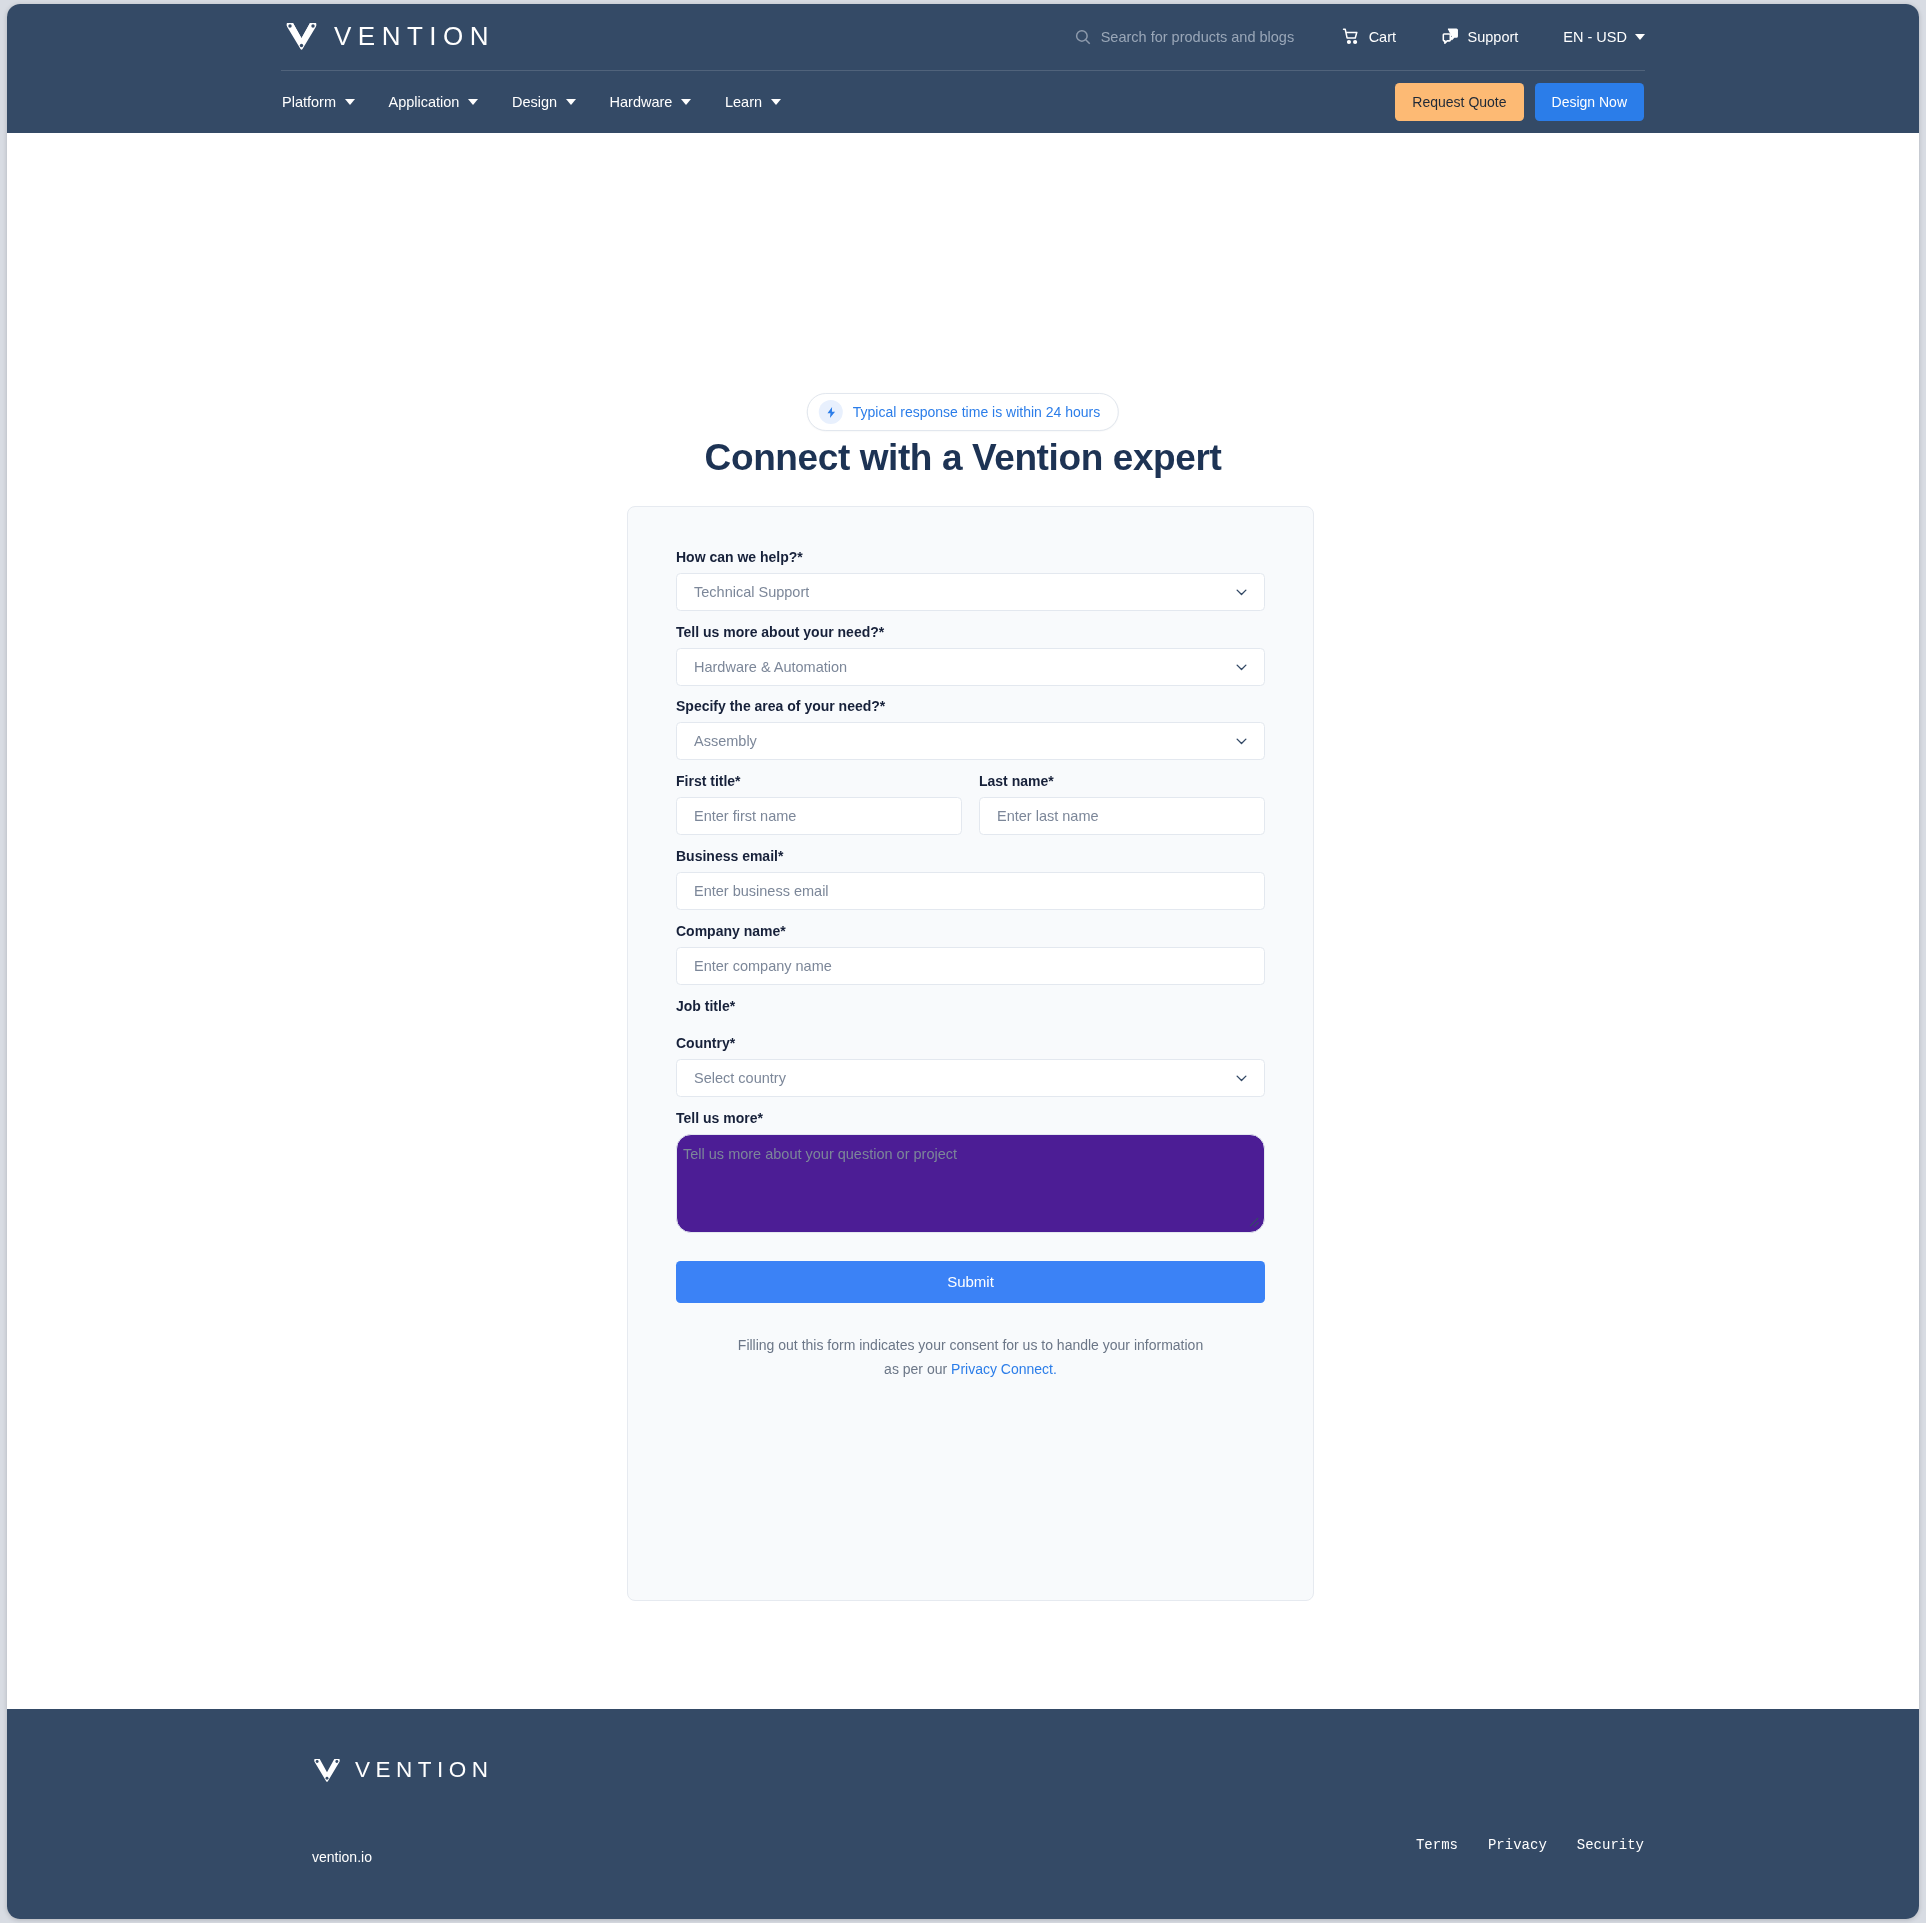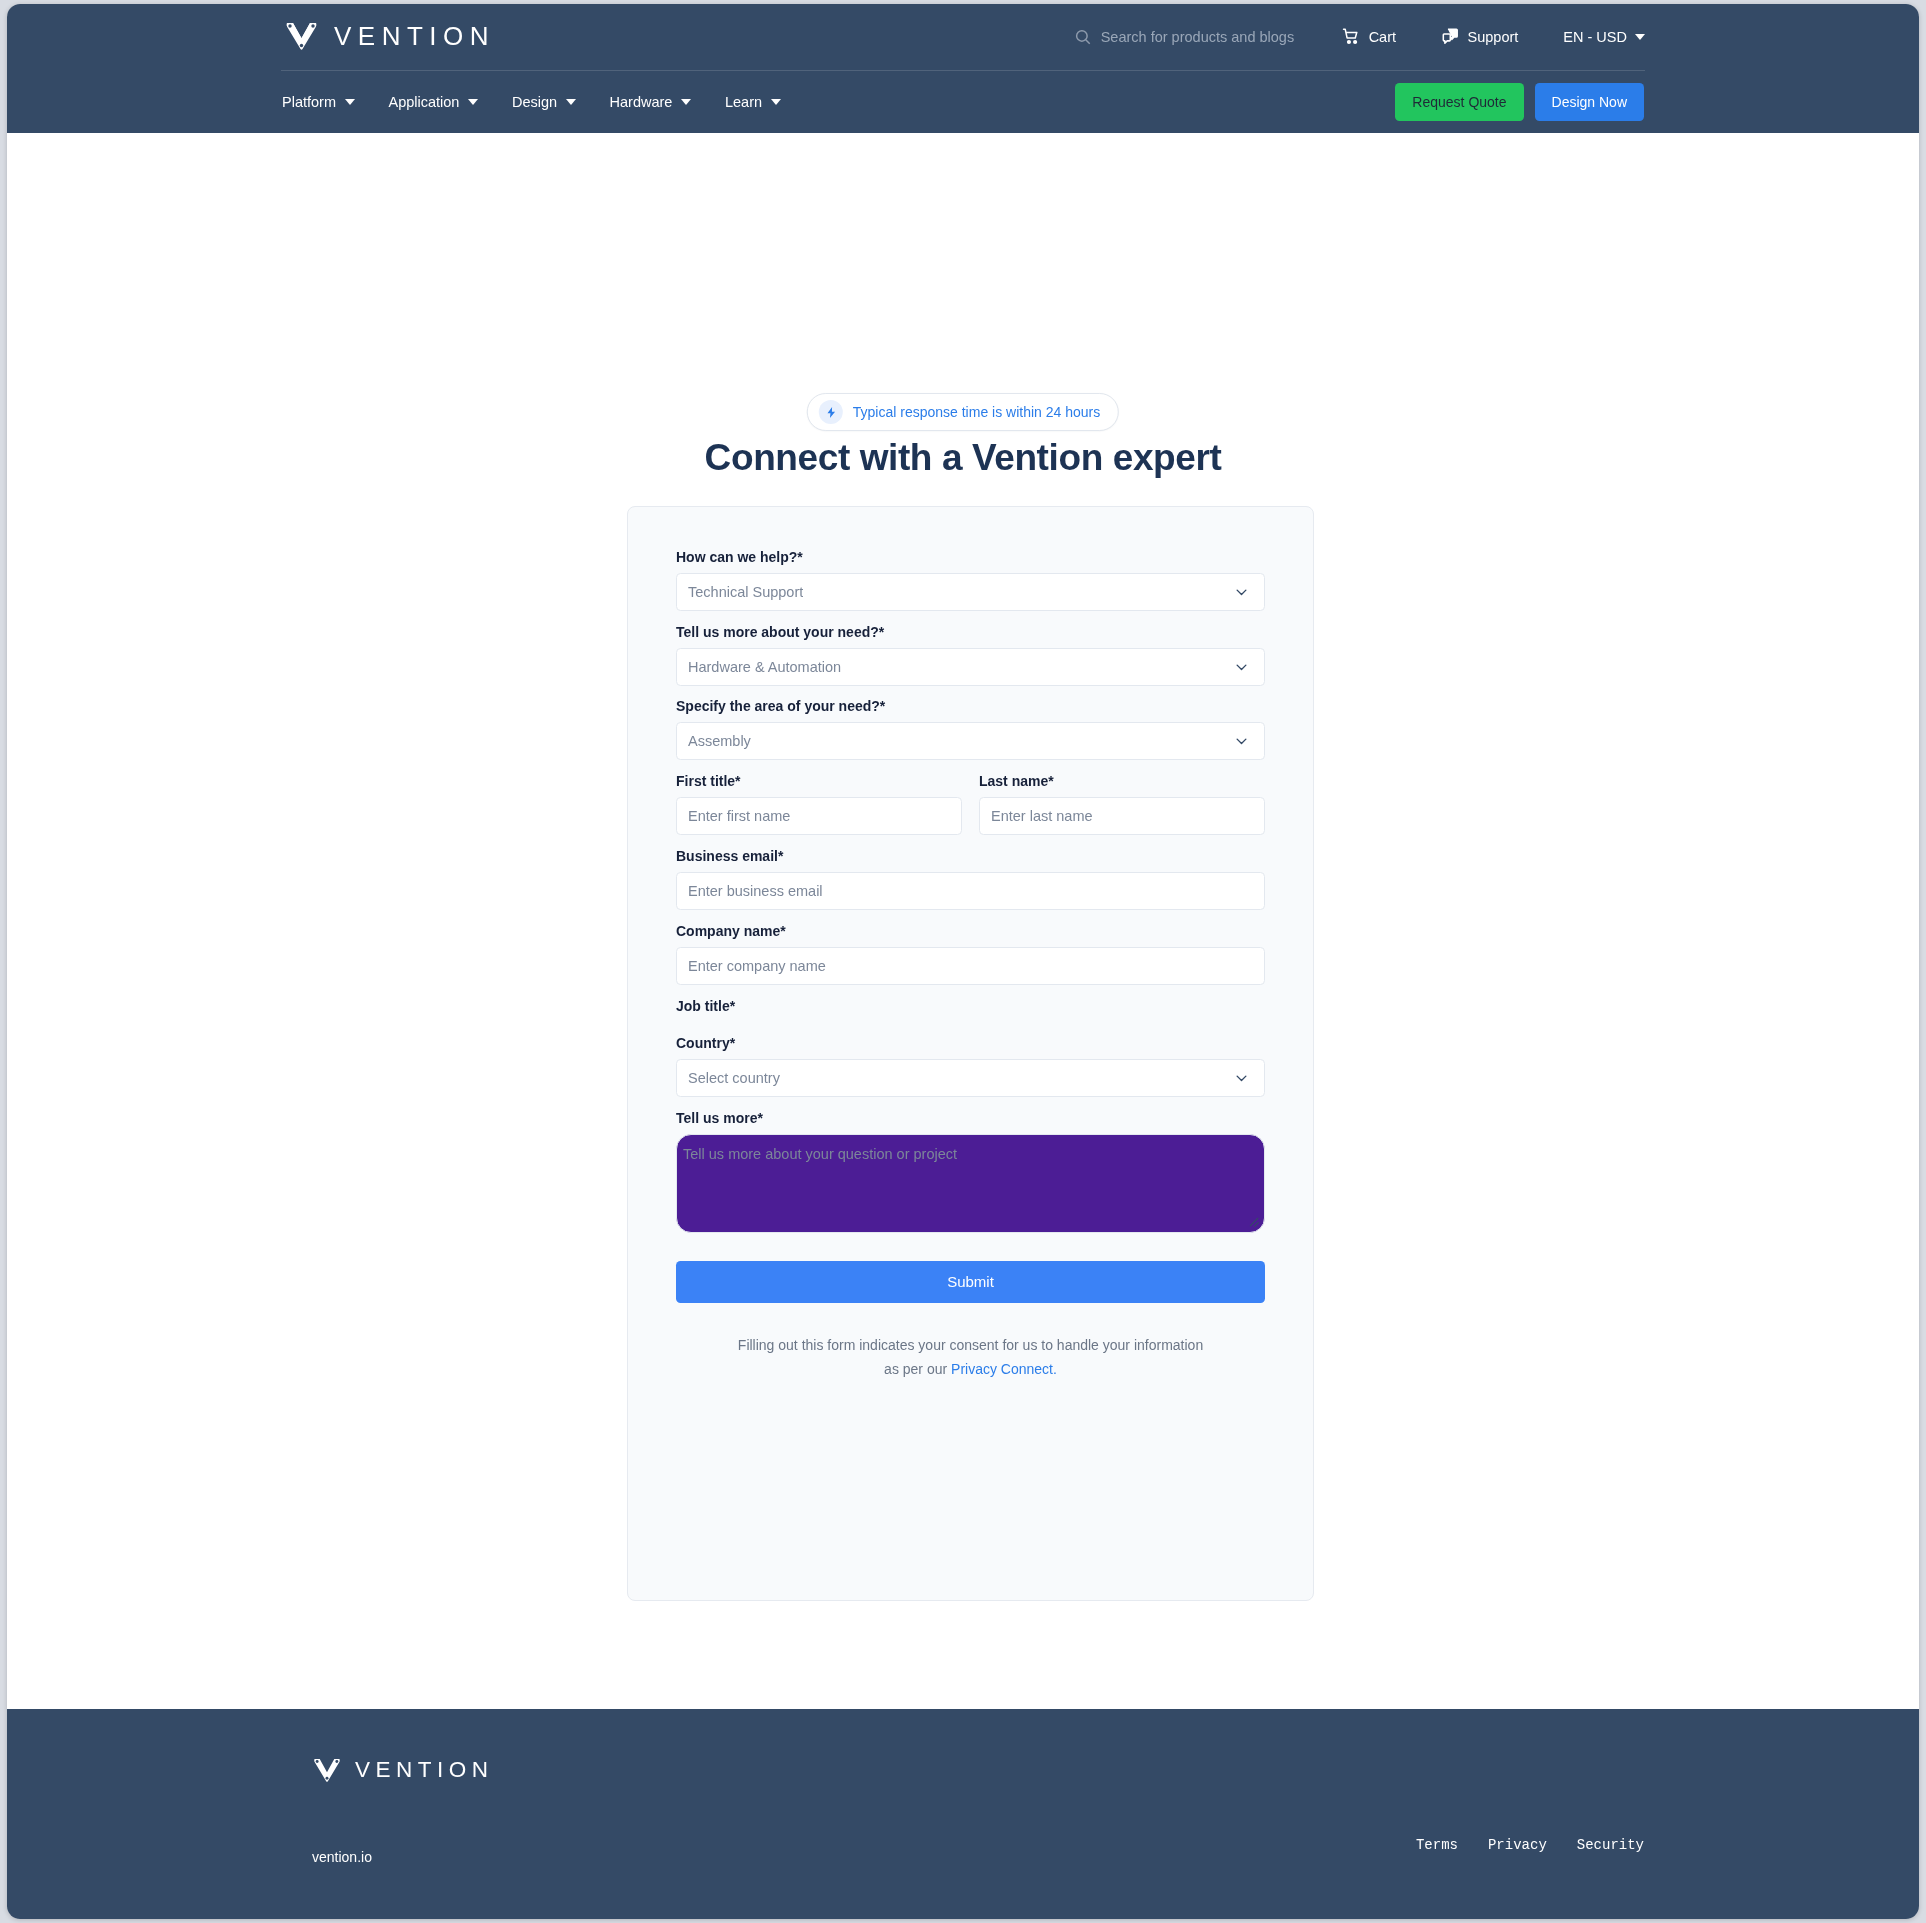--- a/index.html
+++ b/index.html
@@ -141,21 +141,21 @@
   .header-ctas {
     position: absolute;
     right: 275px;
     top: 0;
     height: 64px;
     display: flex;
     align-items: center;
     gap: 11px;
   }
   .btn-quote {
-    background: #22c55e;
+    background: #fdba74;
     color: #1f2937;
     border: none;
     border-radius: 4.5px;
     font-size: 14px;
     font-weight: 500;
     padding: 0 17px;
     height: 38px;
     line-height: 38px;
     font-family: inherit;
     white-space: nowrap;
@@ -252,21 +252,21 @@
   }
 
   .ctrl {
     width: 100%;
     height: 38px;
     background: #ffffff;
     border: 0.5px solid #e3e8ef;
     border-radius: 4.5px;
     display: flex;
     align-items: center;
-    padding: 0 11px;
+    padding: 0 17px;
     position: relative;
   }
   .ctrl .val {
     color: #7c8799;
     font-size: 14.5px;
     white-space: nowrap;
     overflow: hidden;
   }
   .ctrl .chev {
     position: absolute;

